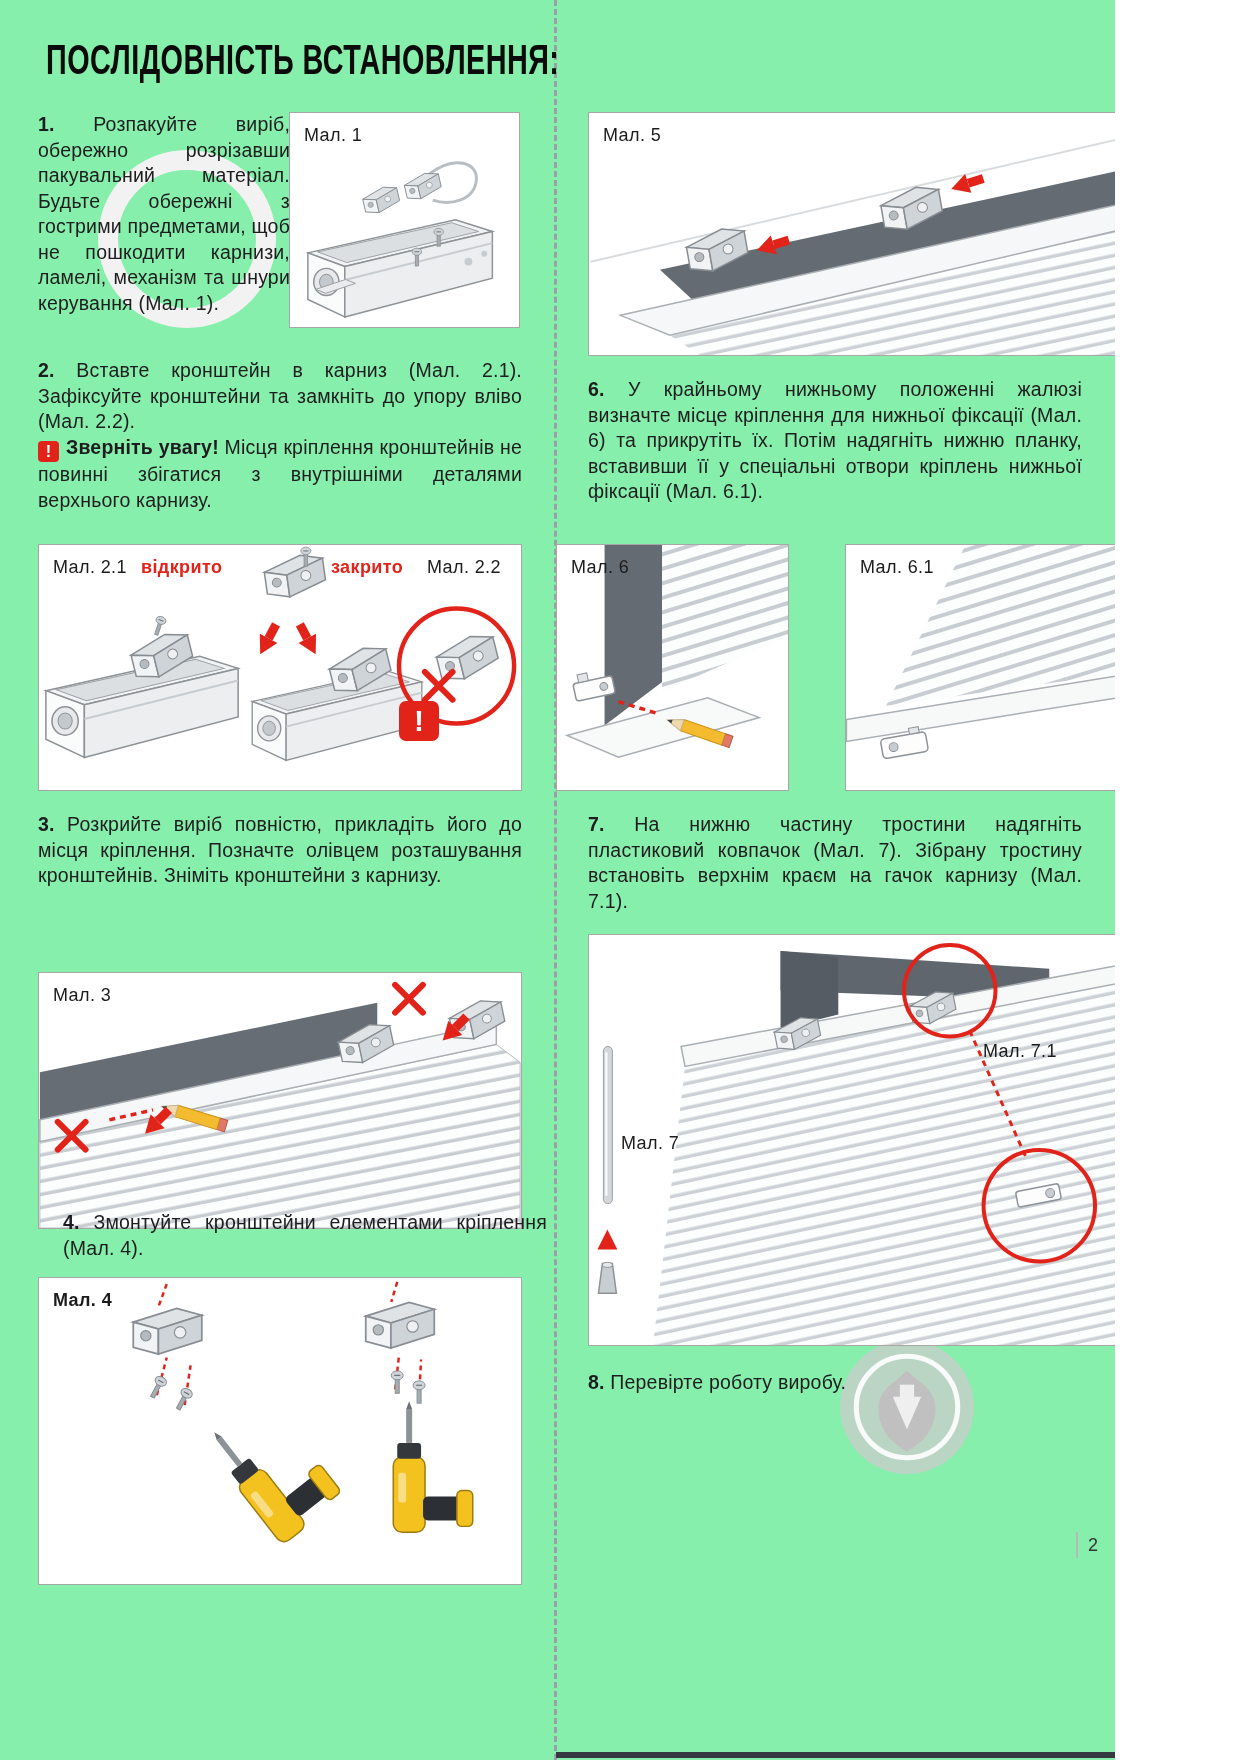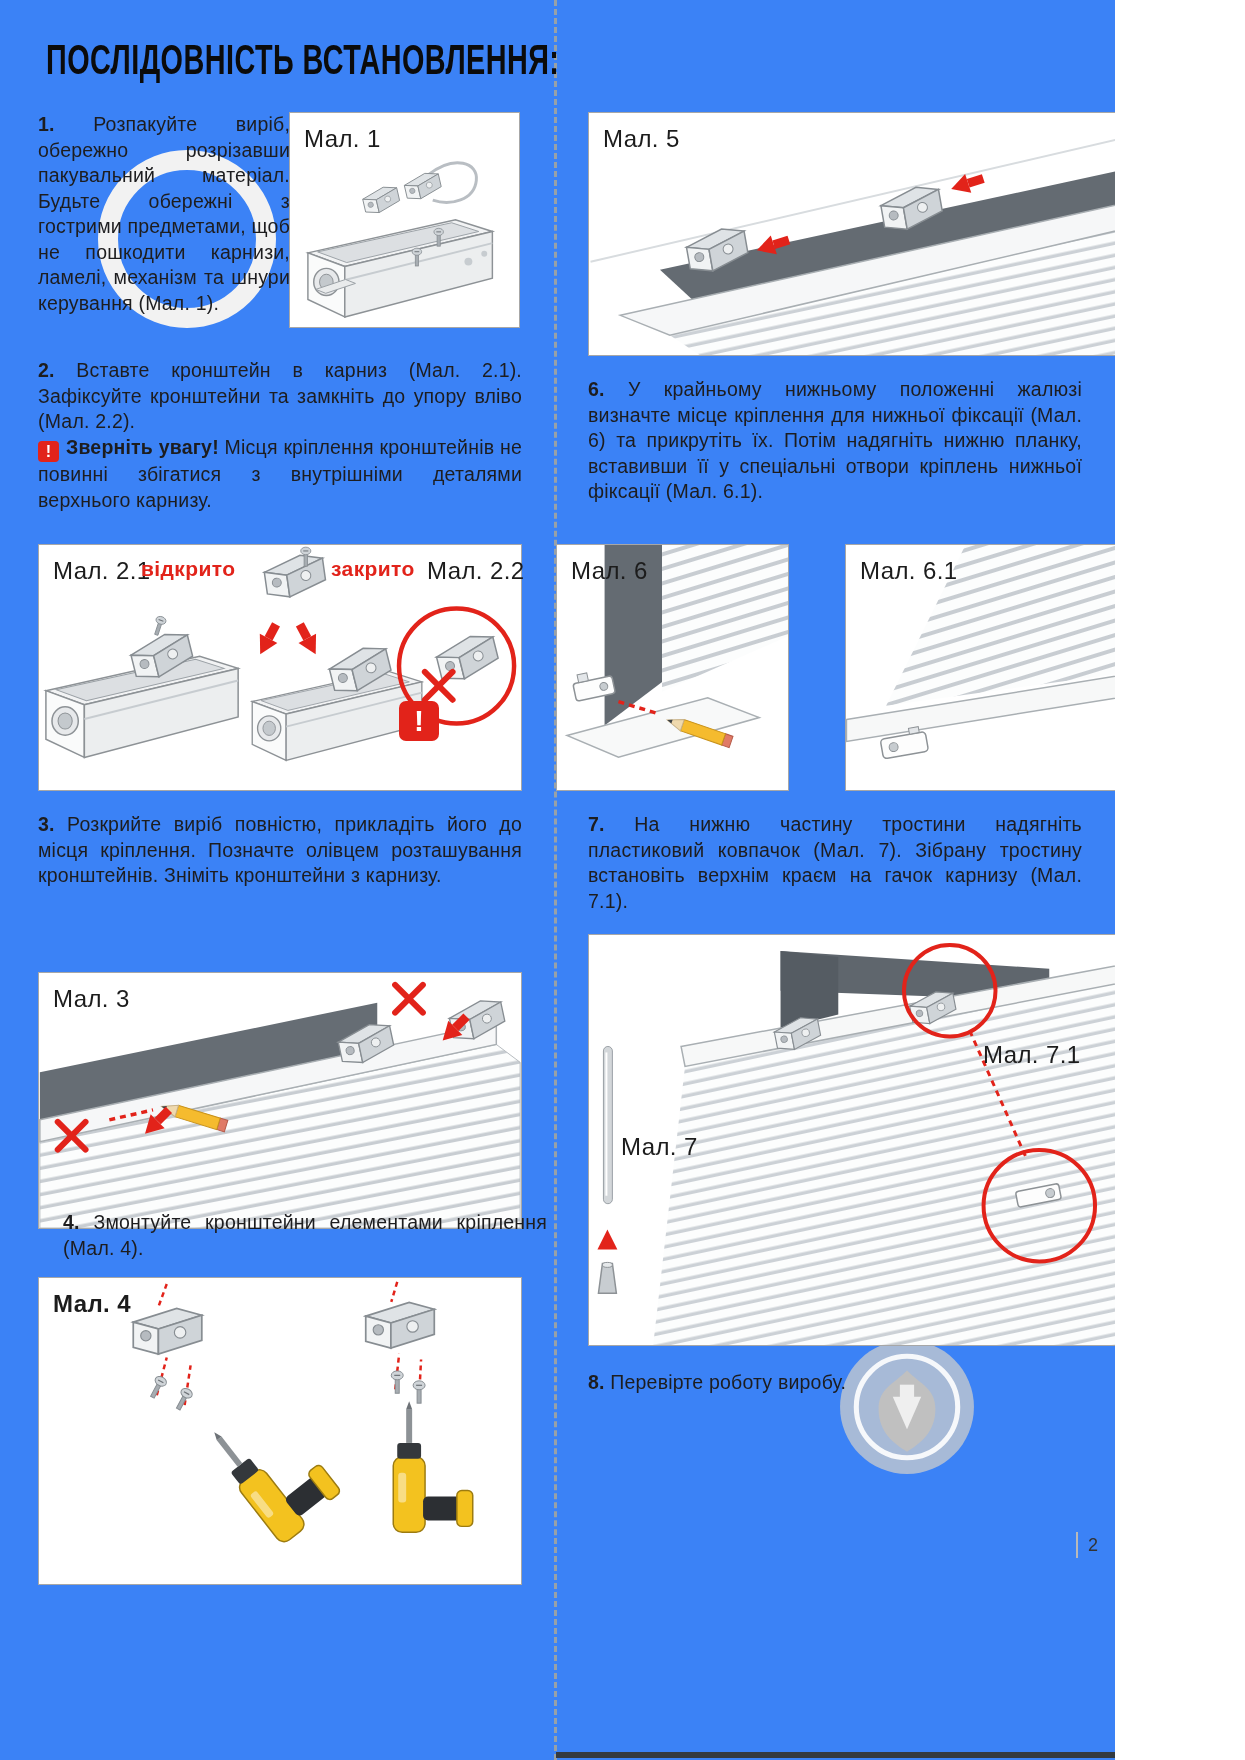--- a/index.html
+++ b/index.html
@@ -1,32 +1,32 @@
 <!DOCTYPE html>
 <html lang="uk"><head>
 <meta charset="utf-8">
 <style>
   * { margin:0; padding:0; box-sizing:border-box; }
   html,body { background:#ffffff; }
   body { font-family:"Liberation Sans", sans-serif; color:#1d1d1f; }
-  .page { position:relative; width:1115px; height:1760px; background:#3b82f6; overflow:hidden; }
+  .page { position:relative; width:1115px; height:1760px; background:#86efac; overflow:hidden; }
   .divider { position:absolute; left:554px; top:0; height:1760px; width:0; border-left:3px dashed #98a1a8; }
   .title { position:absolute; left:46px; top:36px; font-size:32px; font-weight:bold; color:#0b0b0b;
            transform:scale(0.9,1.3); transform-origin:left top; letter-spacing:0.5px; white-space:nowrap; z-index:2; }
   .para { position:absolute; font-size:19.5px; line-height:25.5px; text-align:justify;
           letter-spacing:0.2px; color:#1d1d1f; z-index:2; }
   .step-num { font-weight:bold; }
   .warn-ico { display:inline-flex; width:21px; height:21px; background:#e2231a; color:#fff;
               border-radius:4px; align-items:center; justify-content:center; font-weight:bold;
               font-size:16px; margin-right:7px; vertical-align:-3px; line-height:1; }
   .warn-title { font-weight:bold; }
   .fig { position:absolute; border:1.5px solid #a7a7a7; background:#fff; z-index:1; }
-  .fig-label { position:absolute; left:14px; top:12px; font-size:24px; color:#1c1c1c;
+  .fig-label { position:absolute; left:14px; top:12px; font-size:18px; color:#1c1c1c;
                letter-spacing:0.4px; z-index:3; white-space:nowrap; }
-  .fig-red { position:absolute; top:12px; font-size:21px; font-weight:bold; color:#e2231a;
+  .fig-red { position:absolute; top:12px; font-size:18px; font-weight:bold; color:#e2231a;
              letter-spacing:0.4px; z-index:3; white-space:nowrap; }
   .art { position:absolute; left:0; top:0; width:100%; height:100%; z-index:1; }
   .warn-big { position:absolute; left:360px; top:156px; width:40px; height:40px; background:#e2231a;
               border-radius:7px; color:#fff; font-size:30px; font-weight:bold; display:flex;
               align-items:center; justify-content:center; z-index:4; line-height:1; }
   .ring-faint { position:absolute; left:98px; top:150px; width:178px; height:178px; border-radius:50%;
                 border:20px solid #f2f2f2; z-index:0; }
   .watermark { position:absolute; left:836px; top:1336px; width:142px; height:142px; z-index:0; }
   .page-num { position:absolute; left:1076px; top:1532px; height:26px; display:flex; align-items:center;
               border-left:2px solid #b9b9b9; padding-left:10px; font-size:18px; color:#333; z-index:2; }

